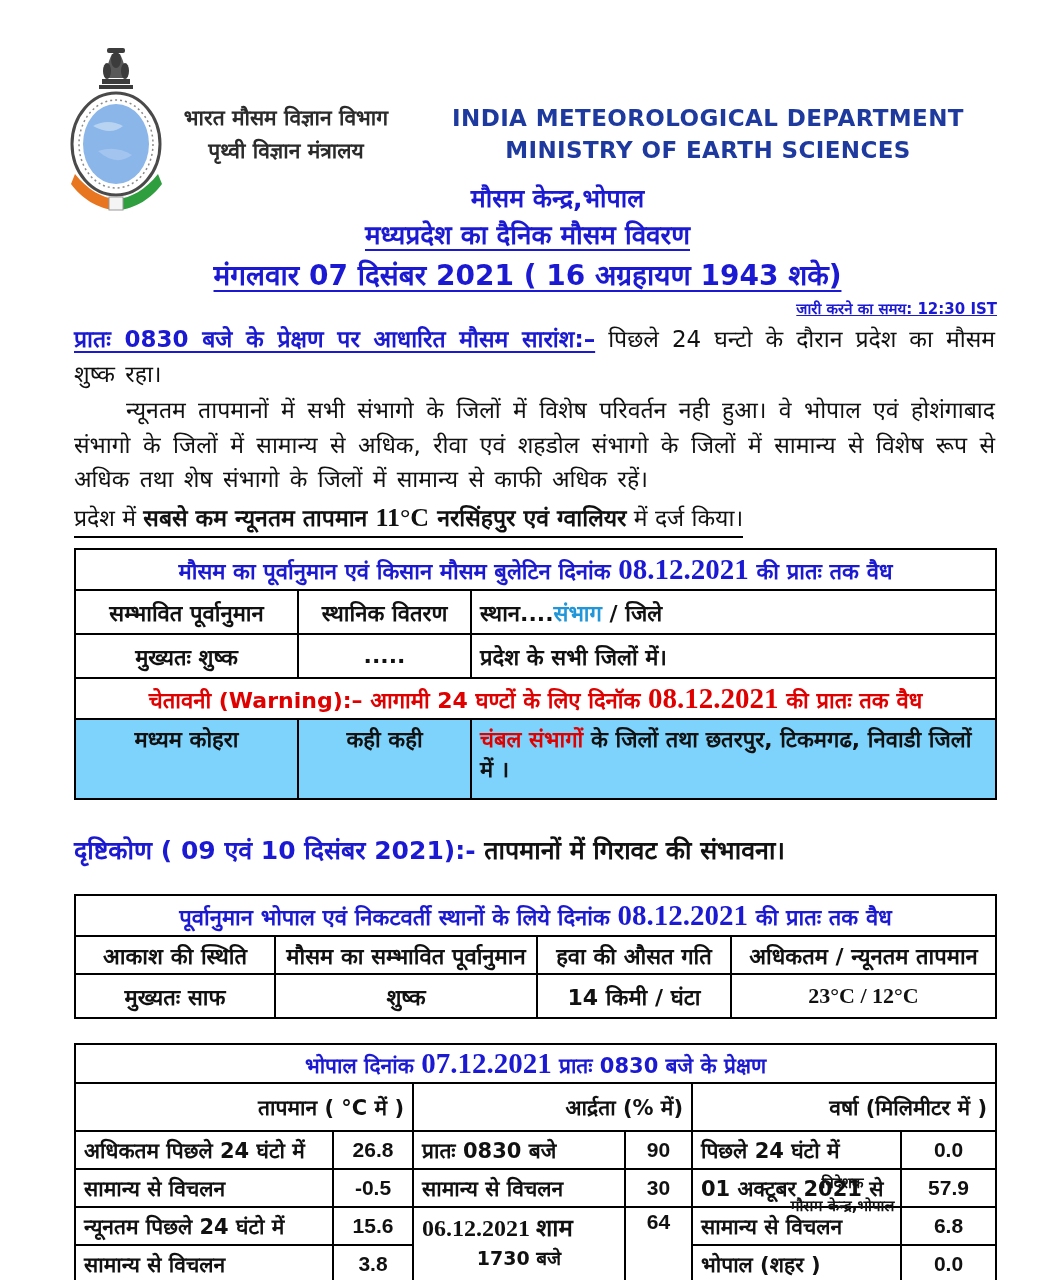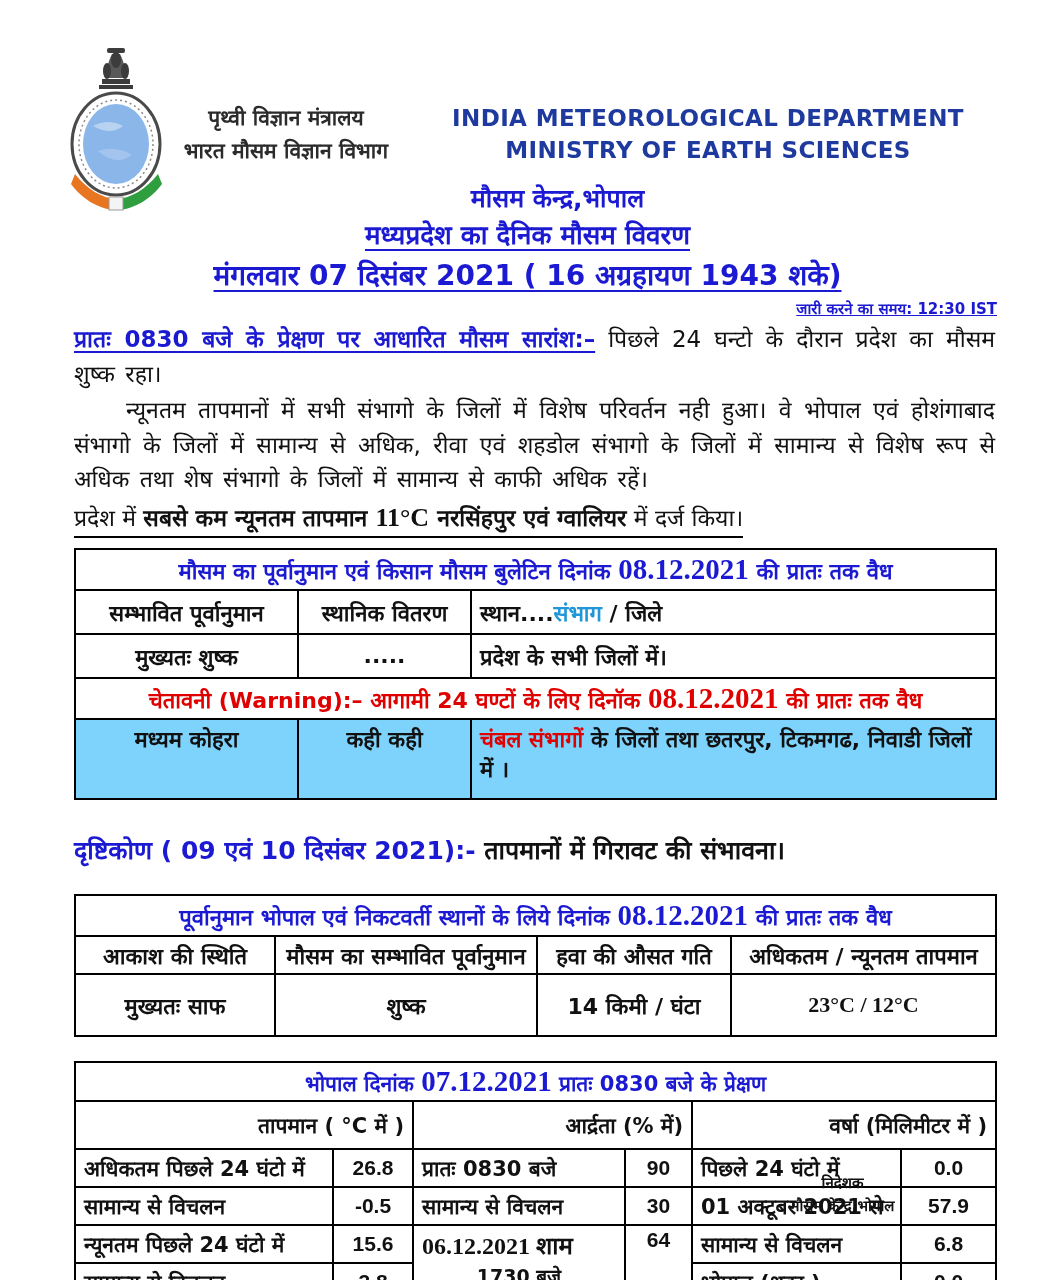--- a/index.html
+++ b/index.html
@@ -48,21 +48,21 @@
   .warn .date-serif { color: #df0000; }
   .hl { background: #7dd3fc; vertical-align: top !important; }
   .hl .red { color: #df0000; }
   .blue-lite { color: #2196d8; }
   .t1-gap td { height: 44px; }
   .t1-alert td { height: 80px; }
   
   .outlook { margin: 32px 60px 28px 74px; font-size: 25px; font-weight: bold; }
   .outlook .b { color: #1b1ad2; }
   
-  .t2-val td { height: 62px; font-size: 24px; text-align: center; }
+  .t2-val td { height: 44px; font-size: 24px; text-align: center; }
   .t2-temp { font-family: "Liberation Serif", "DejaVu Serif", serif; font-size: 29px; }
   .t2-wind { font-size: 26px; }
   
   .t3 { margin-top: 24px; }
   table.t.t3 td { font-size: 21px; padding: 2px 8px; }
   .t3 .grp { text-align: right; font-size: 22px; height: 48px; }
   .t3 .num { font-family: Liberation Sans, sans-serif; font-size: 24px; text-align: center; }
   .t3 td { height: 38px; }
   .t3 .merged { vertical-align: top; text-align: left; }
   .t3 .merged .l1 { font-family: "Liberation Serif", "DejaVu Serif", serif; font-size: 24px; }
@@ -93,22 +93,22 @@
         <ellipse cx="48" cy="98" rx="37" ry="44" fill="none" stroke="#8a8a8a" stroke-width="1.5" stroke-dasharray="2 3"></ellipse>
         <ellipse cx="48" cy="98" rx="33" ry="40" fill="#8ab6ea"></ellipse>
         <path d="M25 80 q15 -8 30 0 q-12 10 -30 0 Z" fill="#c3d9f3" opacity=".8"></path>
         <path d="M30 105 q18 -6 34 4 q-16 12 -34 -4 Z" fill="#a9c8ef" opacity=".8"></path>
         <path d="M7 128 C20 144 34 152 48 153 L47 164 C30 163 13 152 3 138 Z" fill="#e8751f"></path>
         <path d="M90 128 C77 144 63 152 49 153 L50 164 C67 163 84 152 94 138 Z" fill="#2f9e3f"></path>
         <rect x="41" y="151" width="14" height="13" fill="#f4f4f4" stroke="#999"></rect>
       </svg>
     </div>
     <div class="dept-hi">
+      <div>भारत मौसम विज्ञान विभाग</div>
       <div>पृथ्वी विज्ञान मंत्रालय</div>
-      <div>भारत मौसम विज्ञान विभाग</div>
     </div>
     <div class="dept-en">
       <div>INDIA METEOROLOGICAL DEPARTMENT</div>
       <div>MINISTRY OF EARTH SCIENCES</div>
     </div>
   </div>
 
   <div class="office">मौसम केन्द्र,भोपाल</div>
   <div class="doc-title"><span>मध्यप्रदेश का दैनिक मौसम विवरण</span></div>
   <div class="date-line"><span>मंगलवार 07 दिसंबर 2021 ( 16 अग्रहायण 1943 शके)</span></div>

